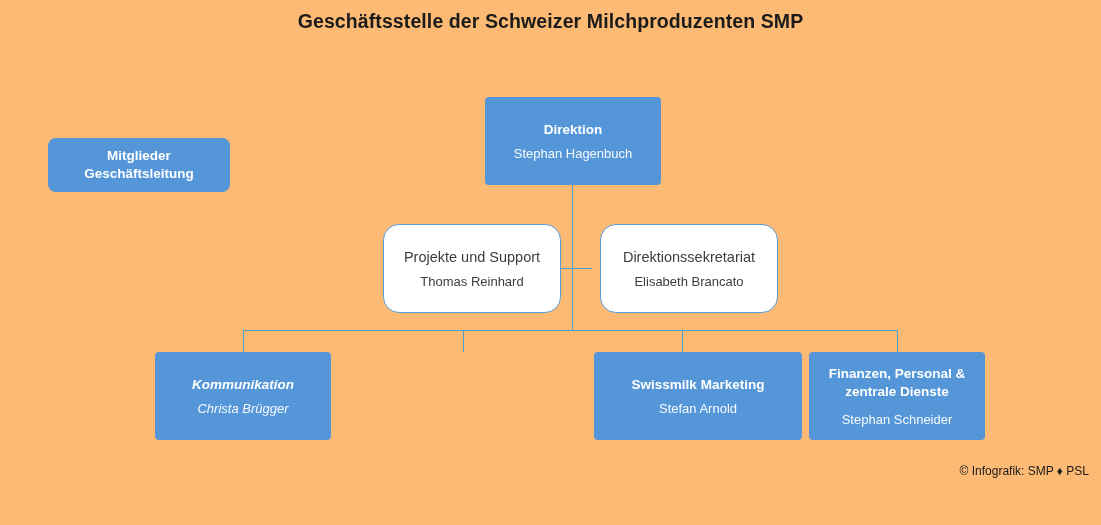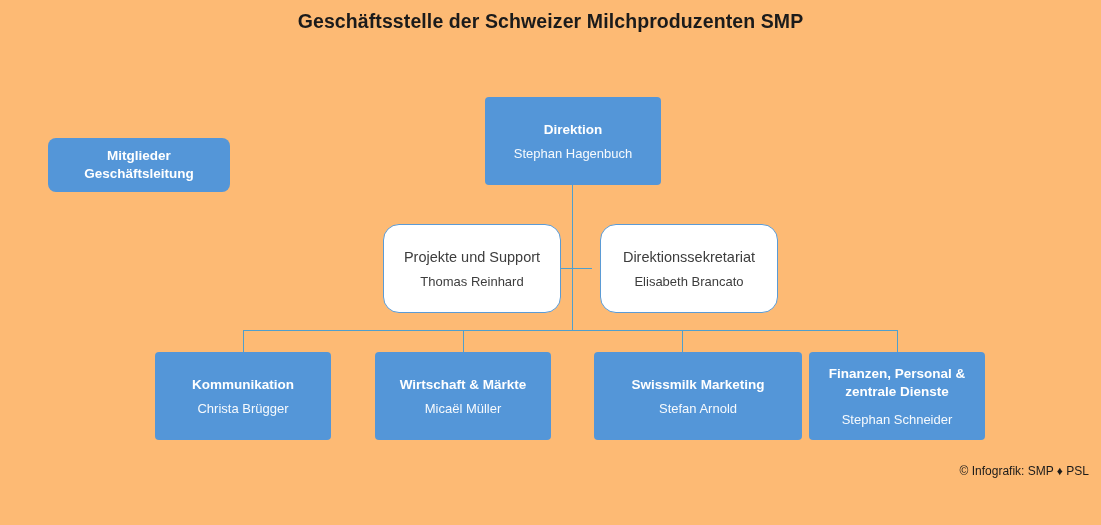--- a/index.html
+++ b/index.html
@@ -112,27 +112,23 @@
 
   <div class="node outline-box" style="left:375px;top:224px;width:178px;height:89px;">
     <div class="box-title">Projekte und Support</div>
     <div class="box-name">Thomas Reinhard</div>
   </div>
   <div class="node outline-box" style="left:592px;top:224px;width:178px;height:89px;">
     <div class="box-title">Direktionssekretariat</div>
     <div class="box-name">Elisabeth Brancato</div>
   </div>
 
-  <div class="node blue-box" style="left:155px;top:352px;width:176px;height:88px;">
+  <div class="node blue-box" style="left:155px;top:352px;width:176px;height:88px;font-style:italic;">
     <div class="box-title">Kommunikation</div>
     <div class="box-name">Christa Brügger</div>
-  </div>
-  <div class="node blue-box" style="left:375px;top:352px;width:176px;height:88px;">
-    <div class="box-title">Wirtschaft &amp; Märkte</div>
-    <div class="box-name">Micaël Müller</div>
   </div>
   <div class="node blue-box" style="left:594px;top:352px;width:208px;height:88px;">
     <div class="box-title">Swissmilk Marketing</div>
     <div class="box-name">Stefan Arnold</div>
   </div>
   <div class="node blue-box" style="left:809px;top:352px;width:176px;height:88px;gap:11px;">
     <div class="box-title">Finanzen, Personal &amp;
 zentrale Dienste</div>
     <div class="box-name">Stephan Schneider</div>
   </div>

